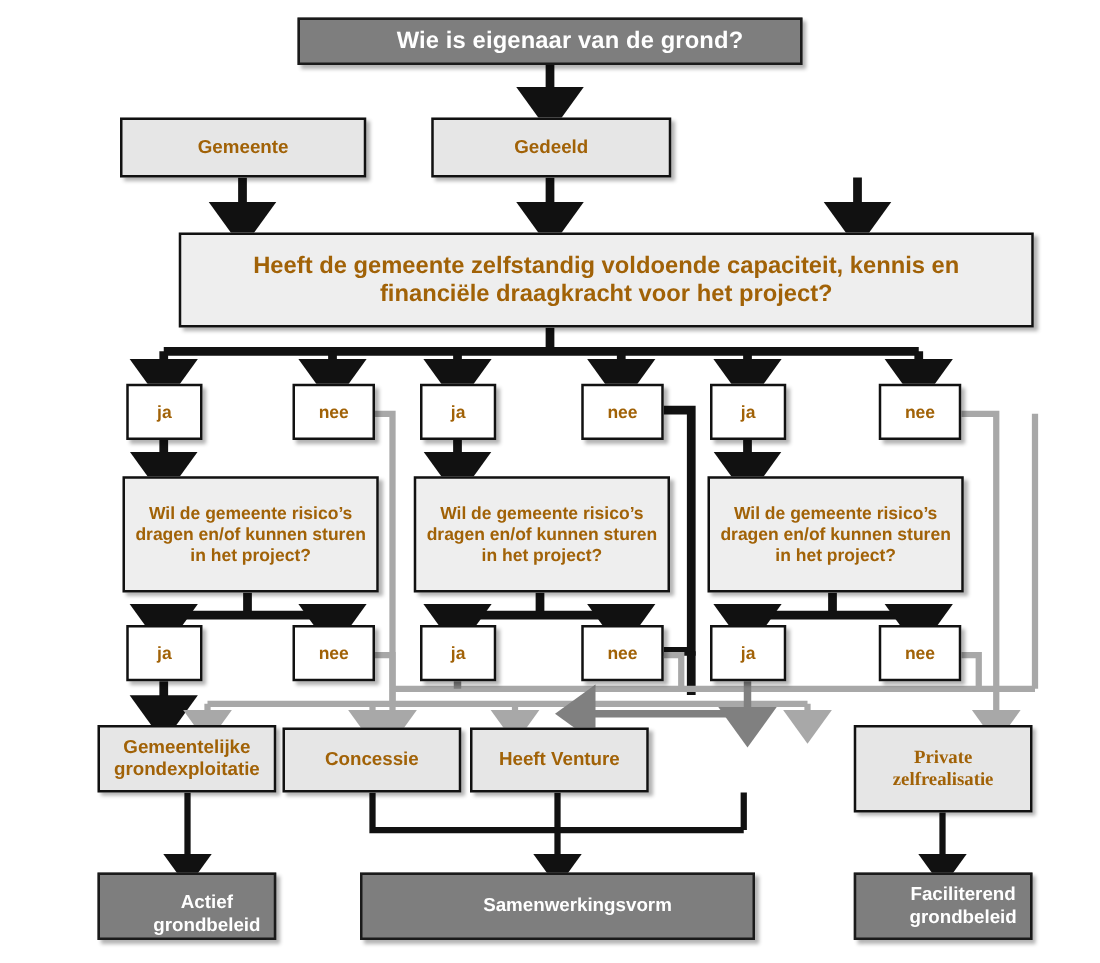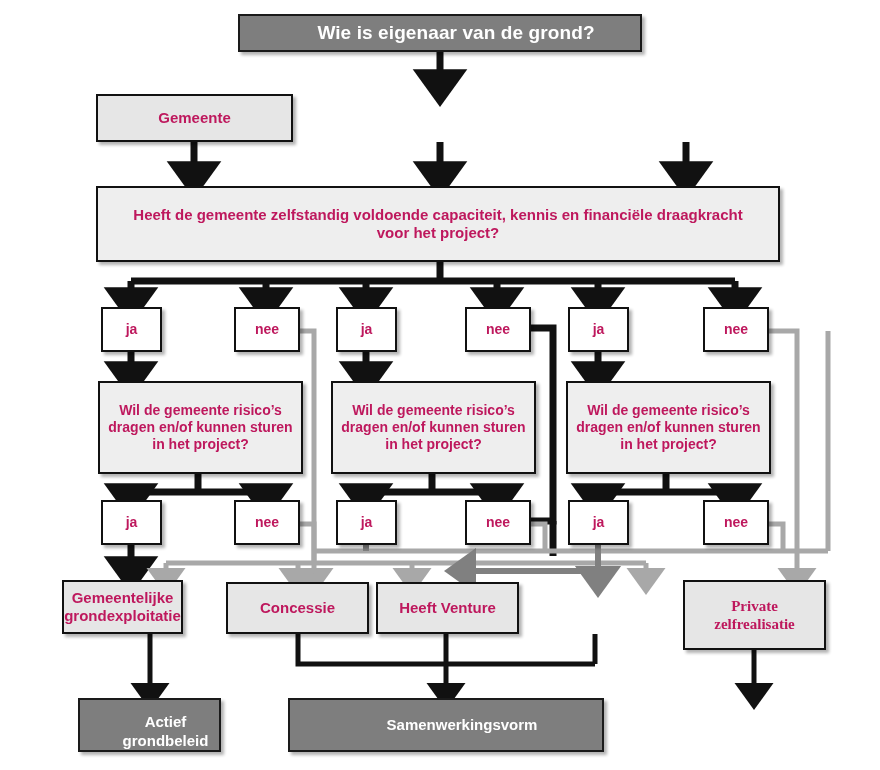--- a/index.html
+++ b/index.html
@@ -29,41 +29,41 @@
     position: absolute;
     box-sizing: border-box;
     display: flex;
     align-items: center;
     justify-content: center;
     text-align: center;
     border: 2px solid #111111;
     box-shadow: 3px 3px 3px rgba(0,0,0,0.30);
     line-height: 1.22;
     font-weight: bold;
-    color: #be185d;
+    color: #a16207;
     z-index: 5;
   }
   .node.dark {
     background: #7e7e7e;
     color: #ffffff;
     border-color: #1a1a1a;
     padding-left: 32px;
   }
   .node.light {
     background: #e6e6e6;
   }
   .node.softlight {
     background: #eeeeee;
   }
   .node.white {
     background: #ffffff;
   }
   .t-title { font-size: 19px; letter-spacing: 0.1px; }
   .t-opt   { font-size: 15px; }
-  .t-quest { font-size: 15px; padding: 0 24px; }
+  .t-quest { font-size: 19px; padding: 0 24px; margin-left: 47px; }
   .t-yn    { font-size: 14px; text-align: center; }
   .t-risk  { font-size: 14px; padding: 0 8px; }
   .t-out   { font-size: 15px; padding: 0 6px; }
   .t-final { font-size: 15px; }
 </style>
 </head>
 <body>
 
 <div id="canvas">
 
@@ -166,20 +166,23 @@
     </g>
   </svg>
 
   <div class="node dark t-title" style="left:238px; top:14px; width:404px; height:38px;">
     <span>Wie is eigenaar van de grond?</span>
   </div>
 
   <div class="node light t-opt" style="left:96px; top:94px; width:197px; height:48px;">
     <span>Gemeente</span>
   </div>
+  <div class="node light t-opt" style="left:345px; top:94px; width:192px; height:48px;">
+    <span>Gedeeld</span>
+  </div>
 
   <div class="node softlight t-quest" style="left:96px; top:186px; width:684px; height:76px;">
     <span>Heeft de gemeente zelfstandig voldoende capaciteit, kennis en financiële draagkracht voor het project?</span>
   </div>
 
   <div class="node white t-yn" style="left:101px; top:307px; width:61px; height:45px;">
     <span>ja</span>
   </div>
   <div class="node white t-yn" style="left:234px; top:307px; width:66px; height:45px;">
     <span>nee</span>
@@ -219,33 +222,36 @@
   <div class="node white t-yn" style="left:465px; top:500px; width:66px; height:45px;">
     <span>nee</span>
   </div>
   <div class="node white t-yn" style="left:568px; top:500px; width:61px; height:45px;">
     <span>ja</span>
   </div>
   <div class="node white t-yn" style="left:703px; top:500px; width:66px; height:45px;">
     <span>nee</span>
   </div>
 
-  <div class="node light t-out" style="left:62px; top:580px; width:121px; height:54px;">
+  <div class="node light t-out" style="left:78px; top:580px; width:143px; height:54px;">
     <span>Gemeentelijke grondexploitatie</span>
   </div>
   <div class="node light t-out" style="left:226px; top:582px; width:143px; height:52px;">
     <span>Concessie</span>
   </div>
   <div class="node light t-out" style="left:376px; top:582px; width:143px; height:52px;">
     <span>Heeft Venture</span>
   </div>
   <div class="node light t-out" style="left:683px; top:580px; width:143px; height:70px;font-family:Liberation Serif, serif;">
     <span>Private zelfrealisatie</span>
   </div>
 
   <div class="node dark t-final" style="left:78px; top:698px; width:143px; height:54px;align-items:flex-end;">
     <span>Actief grondbeleid</span>
   </div>
   <div class="node dark t-final" style="left:288px; top:698px; width:316px; height:54px;">
     <span>Samenwerkingsvorm</span>
   </div>
+  <div class="node dark t-final" style="left:683px; top:698px; width:143px; height:54px;">
+    <span>Faciliterend grondbeleid</span>
+  </div>
 
 </div>
 
 </body></html>

